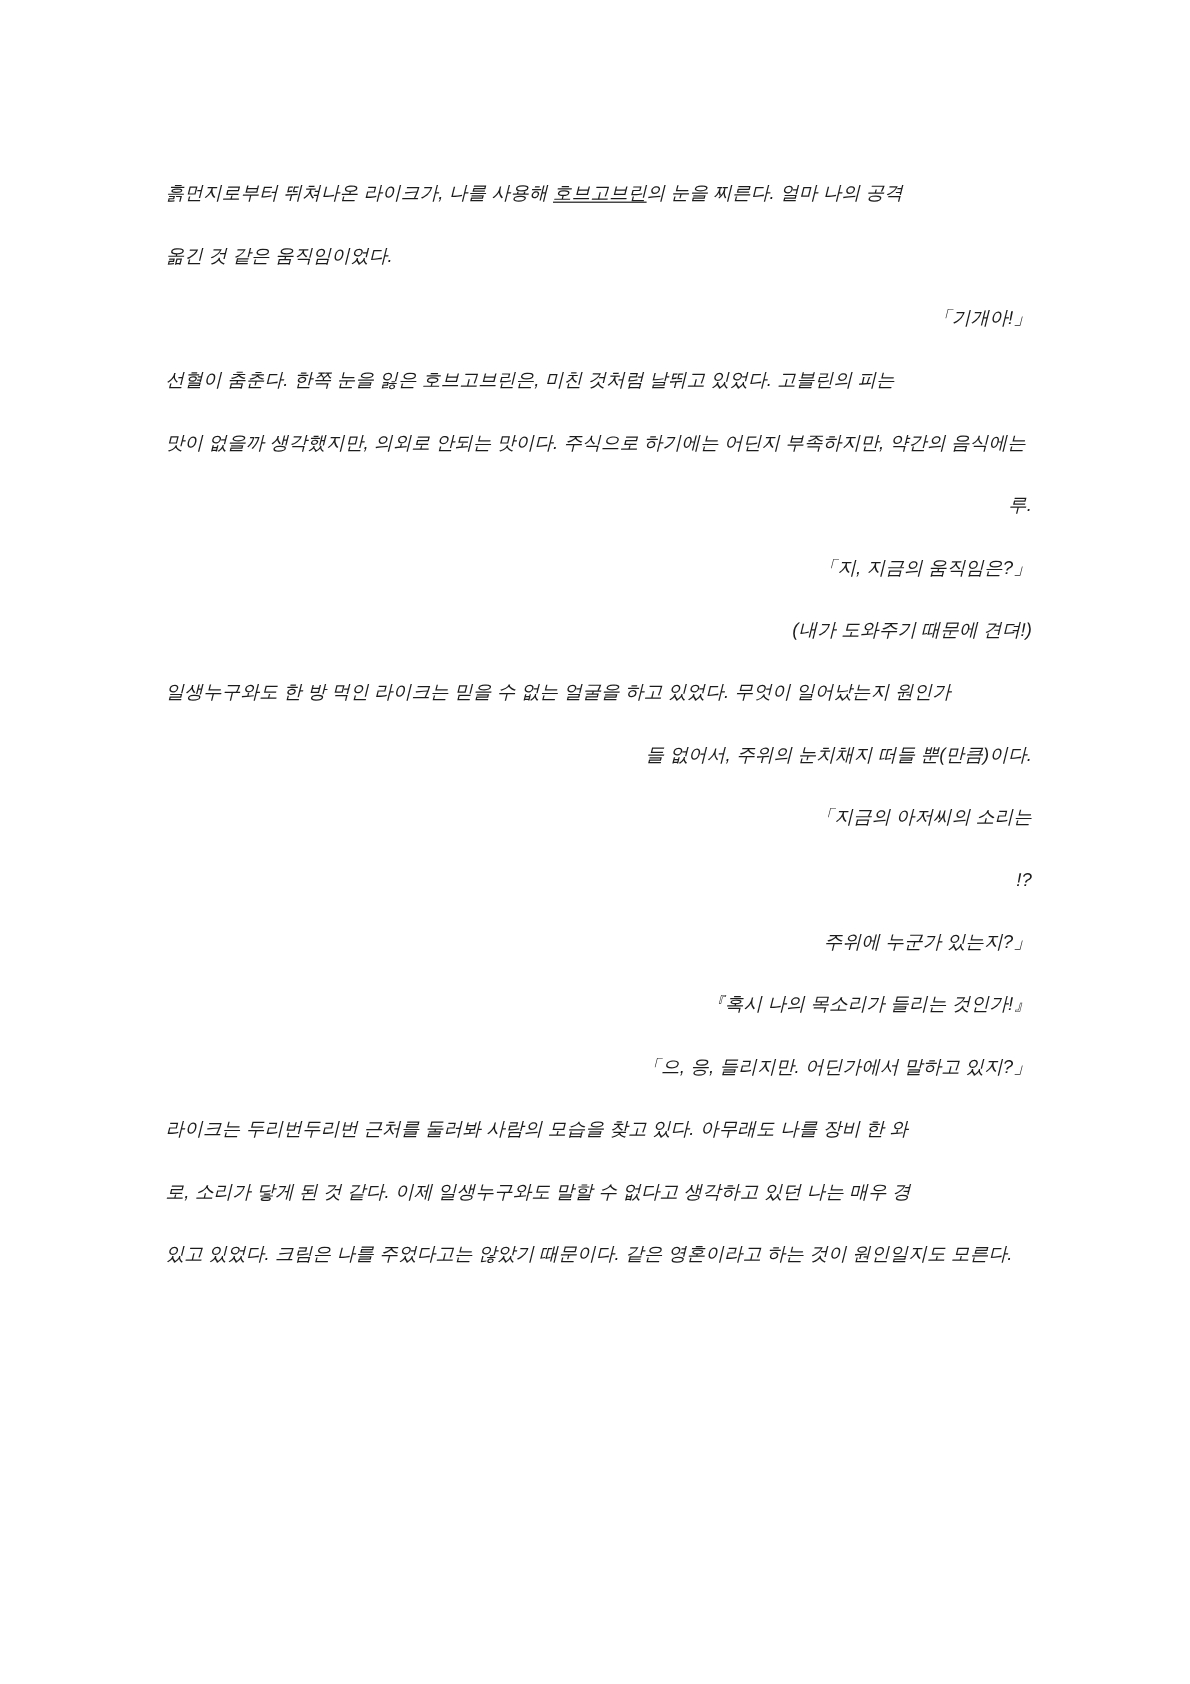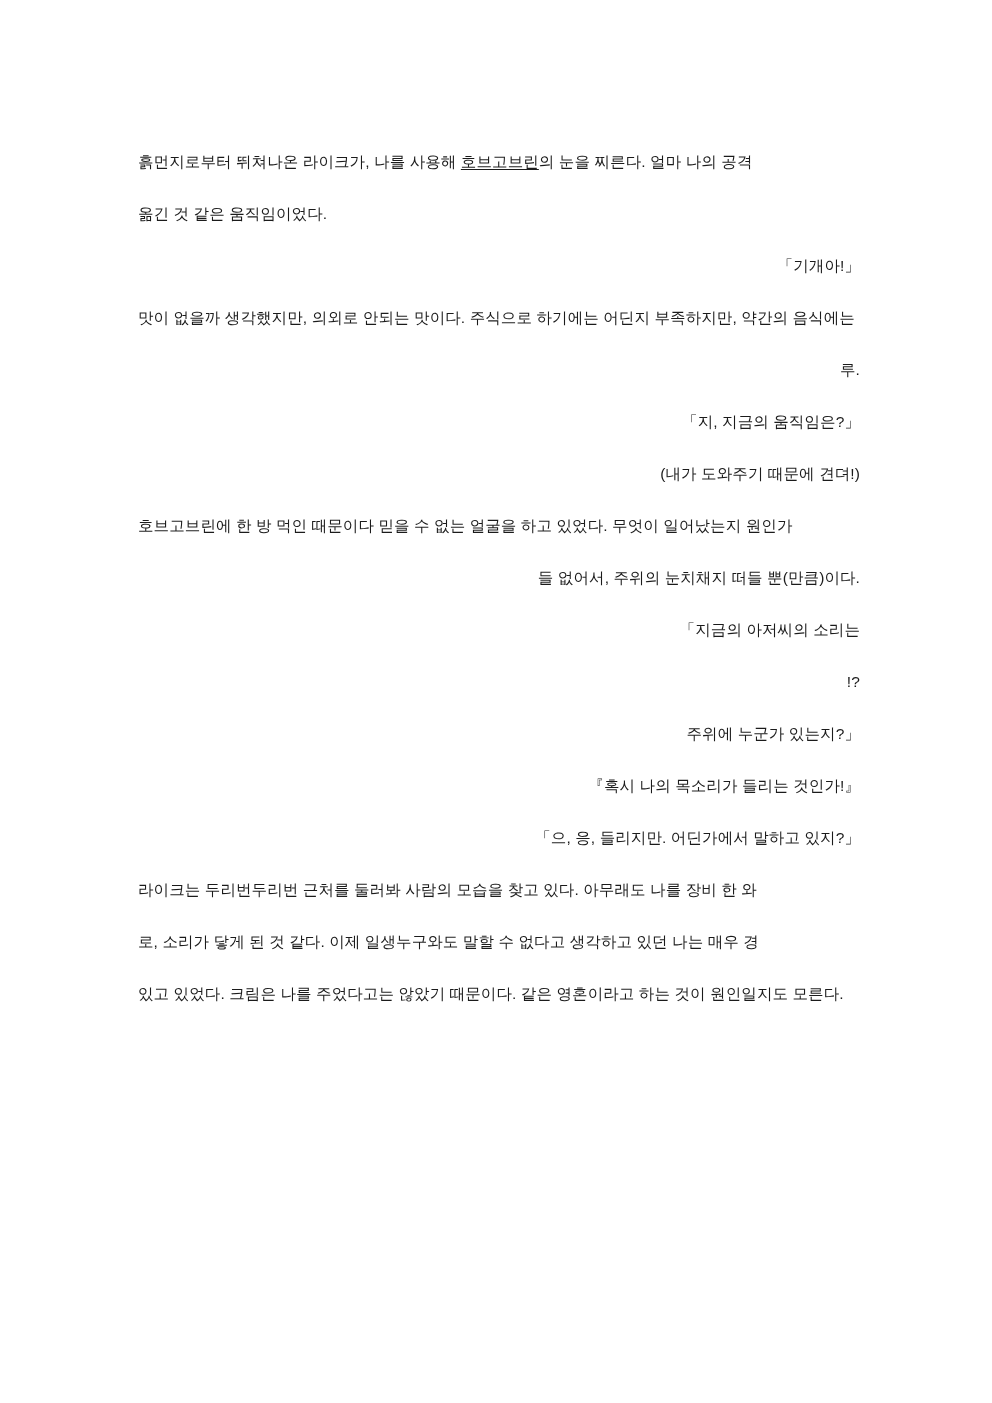--- a/index.html
+++ b/index.html
@@ -12,20 +12,21 @@
     height: 1403px;
     font-family: "Liberation Sans", sans-serif;
     color: #1a1a1a;
   }
   .page {
     position: relative;
     width: 945px;
     height: 1403px;
     background: #ffffff;
     box-sizing: border-box;
+    font-style: italic;
   }
   .content {
     position: absolute;
     left: 138px;
     top: 150px;
     width: 722px;
   }
   .para {
     font-size: 15.5px;
     line-height: 1.55;
@@ -53,30 +54,31 @@
 <div class="page">
   <div class="content">
 
     <p class="para"><span>흙먼지로부터 뛰쳐나온 라이크가, 나를 사용해 </span><span class="underline">호브고브린</span><span>의 눈을 찌른다. 얼마 나의 공격</span></p>
 
 
     <p class="para">옮긴  것  같은  움직임이었다.</p>
 
     <p class="para nojust">「기개아!」</p>
 
+    <p class="para">선혈이  춤춘다. 한쪽 눈을 잃은 호브고브린은, 미친 것처럼 날뛰고 있었다. 고블린의 피는</p>
 
     <p class="para">맛이  없을까  생각했지만,  의외로  안되는  맛이다.  주식으로  하기에는  어딘지  부족하지만,  약간의  음식에는</p>
 
     <p class="para nojust">루.</p>
 
     <p class="para nojust">「지, 지금의 움직임은?」</p>
 
     <p class="para nojust">(내가  도와주기  때문에  견뎌!)</p>
 
-    <p class="para">호브고브린에 한  방  먹인  때문이다  믿을  수  없는  얼굴을  하고  있었다.  무엇이  일어났는지  원인가</p>
+    <p class="para">일생누구와도 한  방  먹인  라이크는  믿을  수  없는  얼굴을  하고  있었다.  무엇이  일어났는지  원인가</p>
 
     <p class="para nojust">들  없어서,  주위의  눈치채지  떠들  뿐(만큼)이다.</p>
 
     <p class="para nojust">「지금의  아저씨의  소리는</p>
 
     <p class="para nojust">!?</p>
 
     <p class="para nojust">주위에  누군가  있는지?」</p>
 
     <p class="para nojust">『혹시 나의 목소리가 들리는 것인가!』</p>

